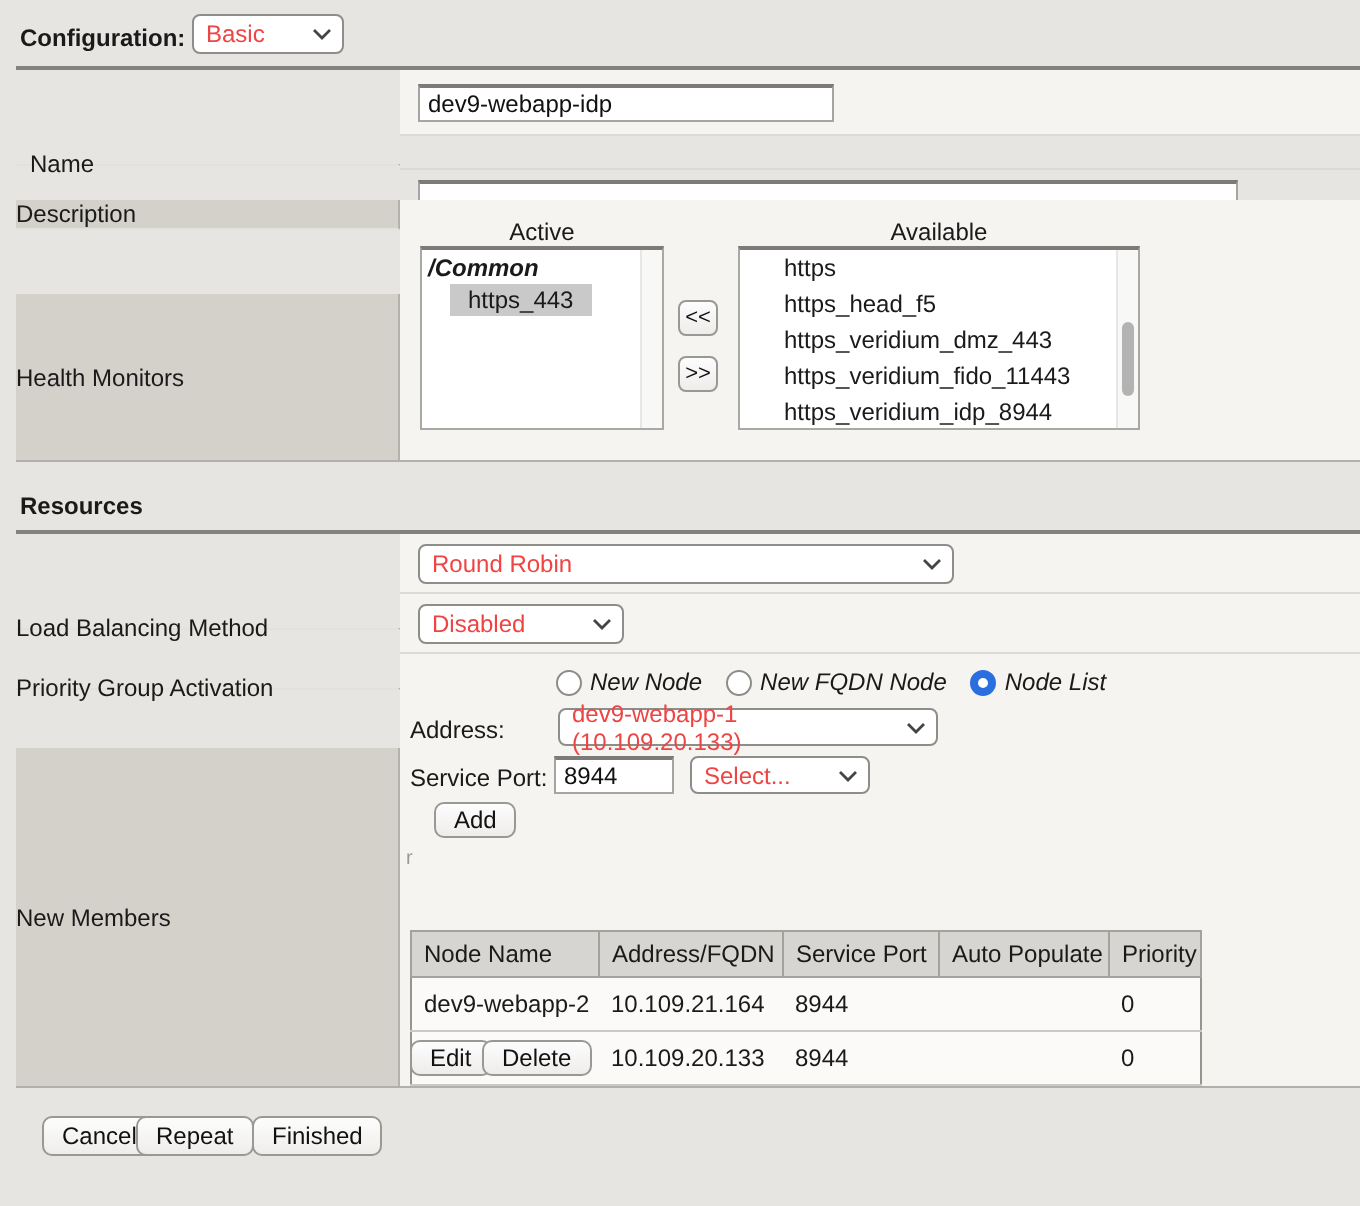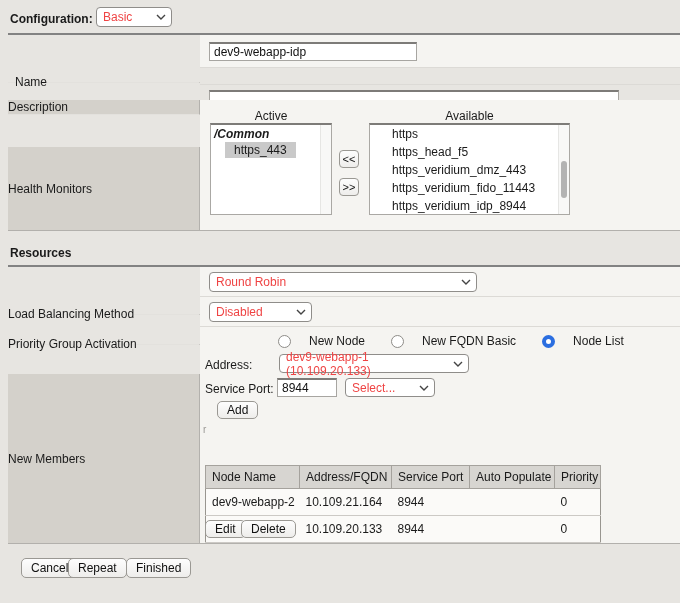--- a/index.html
+++ b/index.html
@@ -39,21 +39,21 @@
   .scrolltrack{position:absolute;top:0;right:0;bottom:0;width:10px;background:#f8f8f7;border-left:1px solid #e6e6e4;}
   .scrollthumb{position:absolute;right:2px;top:36px;width:6px;height:37px;background:#b3b3b3;border-radius:3px;}
   .mon-group{font-weight:bold;font-style:italic;padding:1px 0 0 3px;line-height:16px;}
   .mon-selected{display:inline-block;margin-left:14px;padding:0 9px;background:#c9c9c9;line-height:16px;}
   .avail-item{padding-left:22px;line-height:18px;white-space:nowrap;}
 
   
   .sec-header{position:absolute;left:10px;font-weight:bold;}
 
   
-  .radio-row{position:absolute;display:flex;align-items:center;gap:18px;}
+  .radio-row{position:absolute;display:flex;align-items:center;gap:4px;font-style:italic;}
   .radio{box-sizing:border-box;width:13px;height:13px;border-radius:50%;background:#fff;
     border:1px solid #8e8c88;flex:0 0 auto;}
   .radio.sel{border:4px solid #2b6ee0;}
   .radio-label{margin-right:8px;}
 
   
   table.members{border-collapse:collapse;table-layout:fixed;width:395px;
     border:1px solid #98958f;font-size:12px;margin-top:27px;}
   table.members th{background:#d7d5d1;border:1px solid #a5a29d;font-weight:normal;
     text-align:left;padding:3px 6px;height:16px;white-space:nowrap;overflow:hidden;}
@@ -172,21 +172,21 @@
     <div class="frow" style="height:216px;">
       <div class="fl">
         <span>New Members</span>
       </div>
       <div class="fv">
 
         <div class="radio-row" style="left:78px;top:7px;">
           <span class="radio"></span>
           <span class="radio-label">New Node</span>
           <span class="radio"></span>
-          <span class="radio-label">New FQDN Basic</span>
+          <span class="radio-label">New FQDN Node</span>
           <span class="radio sel"></span>
           <span class="radio-label">Node List</span>
         </div>
 
         <div class="abs" style="left:5px;top:31px;">Address:</div>
         <div class="selectbox abs" style="left:79px;top:27px;width:190px;height:19px;">
           <span>dev9-webapp-1 (10.109.20.133)</span>
           <span class="chev">
             <svg width="10" height="6" viewBox="0 0 10 6">
                 <path d="M1 1 L5 5 L9 1" stroke="#444" stroke-width="1.4" fill="none"></path>

